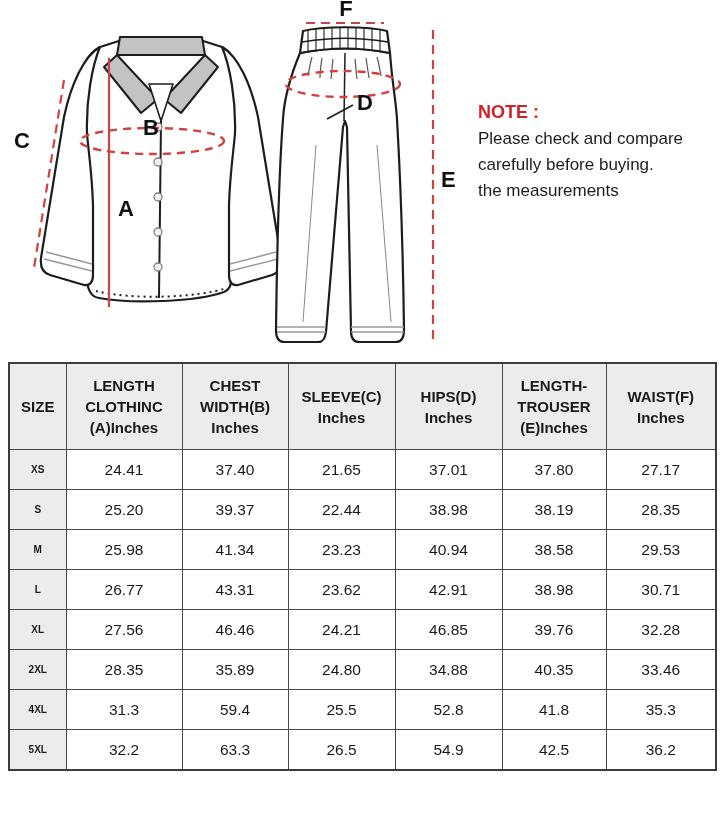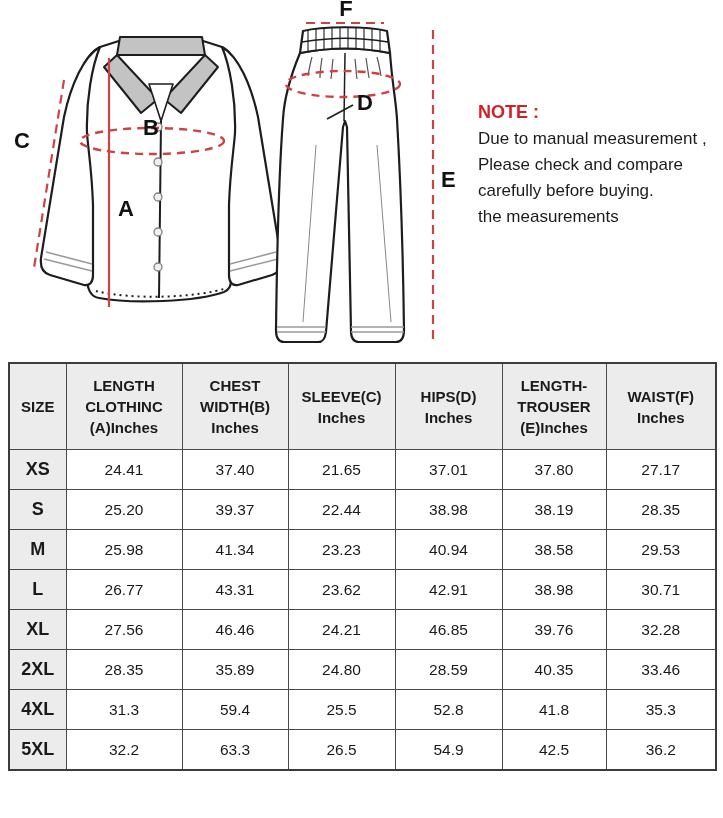--- a/index.html
+++ b/index.html
@@ -49,21 +49,21 @@
     border:2px solid var(--table_border);
   }
   table.size-table th,table.size-table td{
     border:1.5px solid #4a4a4a;text-align:center;vertical-align:middle;padding:0;
   }
   table.size-table thead th{
     height:85px;background:var(--header_bg);font-weight:bold;font-size:15px;
     line-height:21px;white-space:pre-line;
   }
   table.size-table tbody th{
-    background:var(--header_bg);font-weight:bold;font-size:18px;
+    background:var(--header_bg);font-weight:bold;font-size:10px;
   }
   table.size-table tbody td{
     height:39px;background:#fff;font-size:15.5px;margin-left:12px;
   }
 </style>
 </head>
 <body>
 
 <div class="illustration">
   <svg width="723" height="356" viewBox="0 0 723 356">
@@ -122,21 +122,20 @@
       <text class="dim-label" x="143" y="135">B</text>
       <text class="dim-label" x="14" y="148">C</text>
       <text class="dim-label" x="357" y="110">D</text>
       <text class="dim-label" x="441" y="187">E</text>
       <text class="dim-label" x="346" y="16" text-anchor="middle">F</text>
     </g>
   </svg>
 
   <div class="note">
     <div class="note-heading">NOTE :</div>
-    <div class="note-line">Due to manual measurement ,</div>
     <div class="note-line">Please check and compare</div>
     <div class="note-line">carefully before buying.</div>
     <div class="note-line">the measurements</div>
   </div>
 </div>
 
 <table class="size-table">
   <colgroup>
     <col style="width:57px">
       <col style="width:116px">
@@ -216,21 +215,21 @@
         <td>46.85</td>
         <td>39.76</td>
         <td>32.28</td>
       </tr>
       <tr>
     <th scope="row">2XL</th>
 
   <td>28.35</td>
         <td>35.89</td>
         <td>24.80</td>
-        <td>28.59</td>
+        <td>34.88</td>
         <td>40.35</td>
         <td>33.46</td>
       </tr>
       <tr>
     <th scope="row">4XL</th>
 
   <td>31.3</td>
         <td>59.4</td>
         <td>25.5</td>
         <td>52.8</td>

